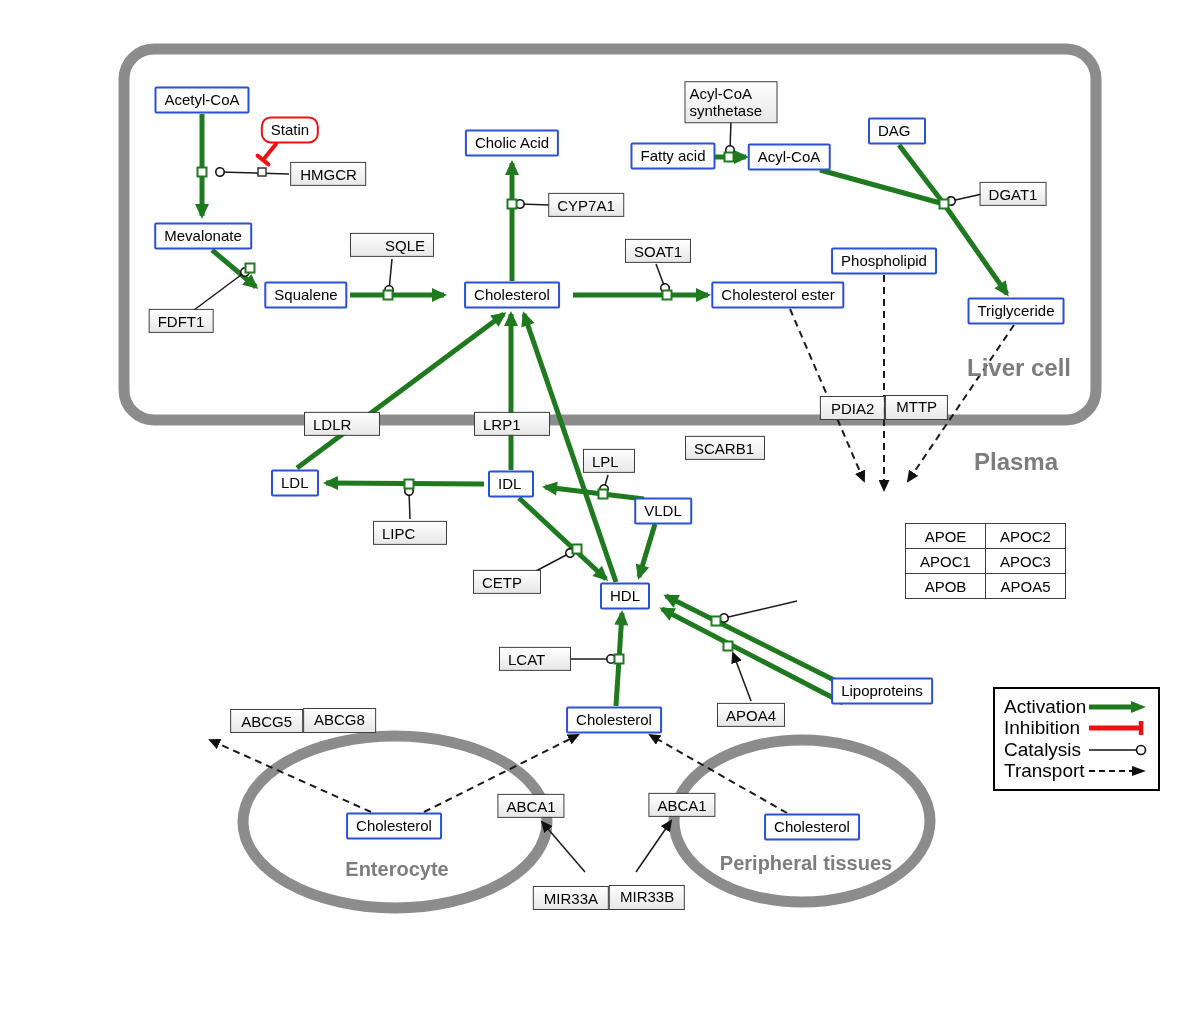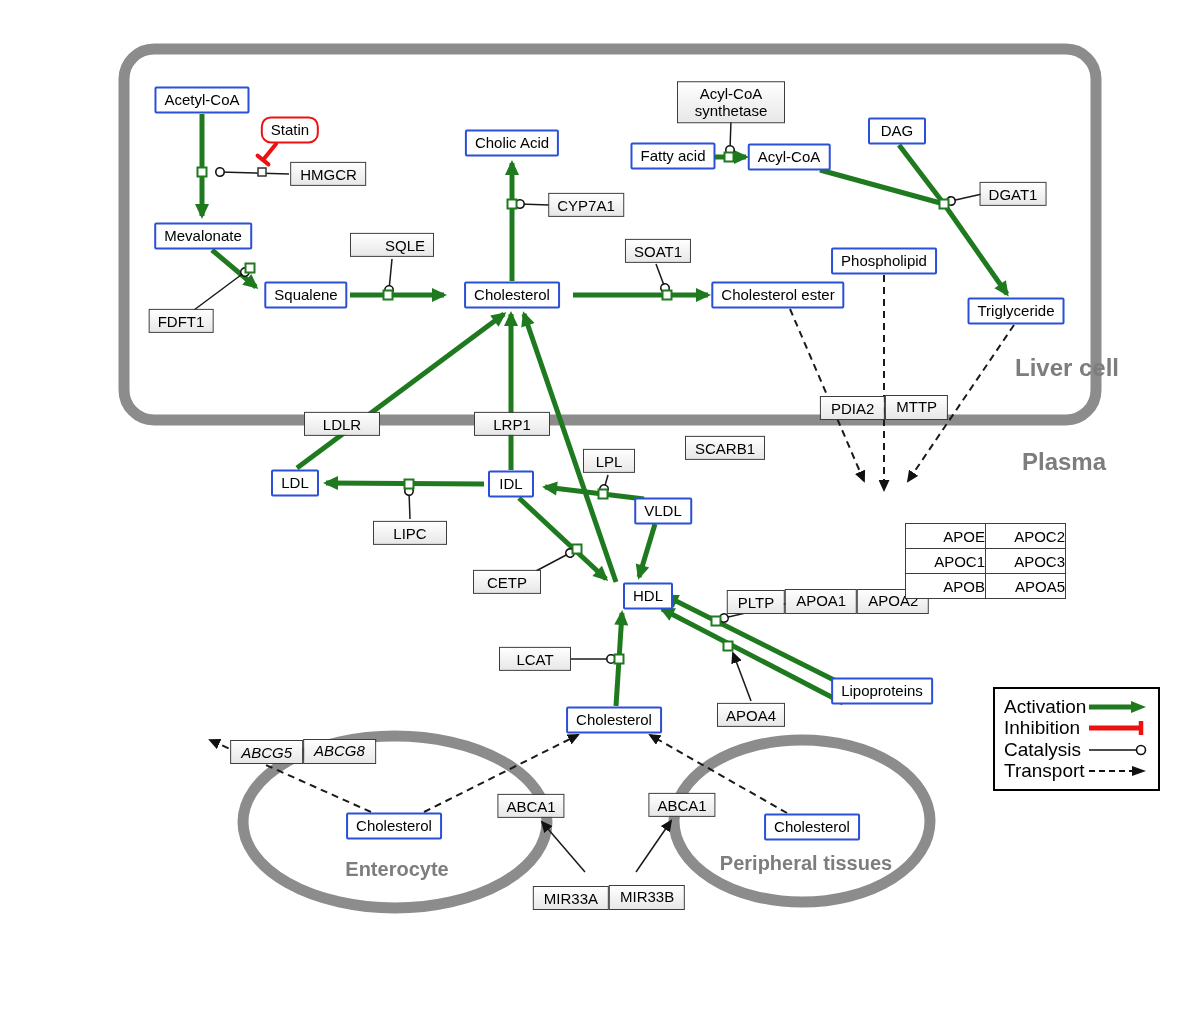--- a/index.html
+++ b/index.html
@@ -10,41 +10,41 @@
   .membrane { fill:none; stroke:var(--membrane,#8c8c8c); stroke-width:11; }
   .act  { stroke:var(--activation,#1f7a1f); stroke-width:5; fill:none; }
   .cat  { stroke:#1a1a1a; stroke-width:1.5; fill:none; }
   .blk  { stroke:#1a1a1a; stroke-width:1.5; fill:none; }
   .dsh  { stroke:#1a1a1a; stroke-width:2; fill:none; stroke-dasharray:7 5; }
   .inh  { stroke:var(--inhibition,#ee1111); stroke-width:4; fill:none; stroke-linecap:round; }
   .rnode{ fill:#fff; stroke:var(--activation,#1f7a1f); stroke-width:2; }
   .wsq  { fill:#fff; stroke:#333; stroke-width:1.5; }
 
   .node { position:absolute; transform:translate(-50%,-50%); white-space:nowrap;
-          font-size:15px; line-height:1.15; text-align:center; background:#fff; padding:3px 8px; }
+          font-size:15px; line-height:1.15; background:#fff; padding:3px 8px; }
   .metab { border:2.5px solid var(--metabolite-border,#2b50d8); border-radius:2px; }
   .statin { border:2.5px solid var(--inhibition,#ee1111); border-radius:10px; }
   .enzyme { border:1.5px solid var(--enzyme-border,#3d3d3d);
             background:linear-gradient(#ffffff,#e7e7e7); padding:2.5px 8px; }
-  .wrapbox { white-space:normal; width:108px; padding:2.5px 4px; }
+  .wrapbox { white-space:normal; width:93px; padding:2.5px 4px; }
 
   .stack { position:absolute; transform:translate(-50%,-50%); display:flex; flex-direction:row; }
   .stack .cell { border:1.5px solid var(--enzyme-border,#3d3d3d);
                  background:linear-gradient(#ffffff,#e7e7e7);
                  padding:2.5px 10px; font-size:15px; text-align:center; white-space:nowrap; }
   .stack .cell + .cell { margin-top:-1.5px; }
 
   .region-label { position:absolute; transform:translate(-50%,-50%); font-weight:bold;
                   color:var(--region-label,#7d7d7d); white-space:nowrap; }
-  .rl-big { font-size:24px;margin-left:48px; }
+  .rl-big { font-size:24px; }
   .rl-mid { font-size:20px; }
 
   table.apo { position:absolute; left:905px; top:523px; border-collapse:collapse; }
   table.apo td { border:1.2px solid #3d3d3d; width:80px; height:25px;
-                 text-align:right; font-size:15px; background:#fff; }
+                 text-align:center; font-size:15px; background:#fff; }
 
   #legend { position:absolute; left:993px; top:687px; width:167px; height:104px;
             border:2.5px solid #000; background:#fff; padding:7px 9px;
             display:flex; flex-direction:column; justify-content:space-between; }
   .lrow { display:flex; align-items:center; justify-content:space-between; height:21px; }
   .lrow span { font-size:19px; }
 </style>
 </head>
 <body>
 
@@ -149,21 +149,21 @@
   <div class="node metab" style="left:512px; top:143px;">Cholic Acid</div>
   <div class="node metab" style="left:673px; top:156px;">Fatty acid</div>
   <div class="node metab" style="left:789px; top:157px;">Acyl-CoA</div>
   <div class="node metab" style="left:897px; top:131px; min-width:58px;">DAG</div>
   <div class="node metab" style="left:884px; top:261px;">Phospholipid</div>
   <div class="node metab" style="left:778px; top:295px;">Cholesterol ester</div>
   <div class="node metab" style="left:1016px; top:311px;">Triglyceride</div>
   <div class="node metab" style="left:295px; top:483px; min-width:48px;">LDL</div>
   <div class="node metab" style="left:511px; top:484px; min-width:46px;">IDL</div>
   <div class="node metab" style="left:663px; top:511px; min-width:56px;">VLDL</div>
-  <div class="node metab" style="left:648px; top:596px; min-width:50px;">HDL</div>
+  <div class="node metab" style="left:625px; top:596px; min-width:50px;">HDL</div>
   <div class="node metab" style="left:614px; top:720px;">Cholesterol</div>
   <div class="node metab" style="left:882px; top:691px;">Lipoproteins</div>
   <div class="node metab" style="left:394px; top:826px;">Cholesterol</div>
   <div class="node metab" style="left:812px; top:827px;">Cholesterol</div>
 
   <div class="node statin" style="left:290px; top:130px;">Statin</div>
 
   <div class="node enzyme" style="left:328px; top:174px;padding-left:9px;">HMGCR</div>
   <div class="node enzyme" style="left:392px; top:245px;padding-left:34px;">SQLE</div>
   <div class="node enzyme" style="left:181px; top:321px;">FDFT1</div>
@@ -179,26 +179,21 @@
   <div class="node enzyme" style="left:507px; top:582px; min-width:68px;">CETP</div>
   <div class="node enzyme" style="left:535px; top:659px; min-width:72px;">LCAT</div>
   <div class="node enzyme" style="left:751px; top:715px;">APOA4</div>
   <div class="node enzyme" style="left:531px; top:806px;">ABCA1</div>
   <div class="node enzyme" style="left:682px; top:805px;">ABCA1</div>
 
   <div class="stack" style="left:884px; top:408px;">
     <div class="cell">PDIA2</div>
     <div class="cell">MTTP</div>
   </div>
-  <div class="stack" style="left:828px; top:602px;">
-    <div class="cell">PLTP</div>
-    <div class="cell">APOA1</div>
-    <div class="cell">APOA2</div>
-  </div>
-  <div class="stack" style="left:303px; top:752px;font-style:italic;">
+  <div class="stack" style="left:303px; top:721px;">
     <div class="cell">ABCG5</div>
     <div class="cell">ABCG8</div>
   </div>
   <div class="stack" style="left:609px; top:898px;">
     <div class="cell">MIR33A</div>
     <div class="cell">MIR33B</div>
   </div>
 
   <table class="apo">
     <tbody>

